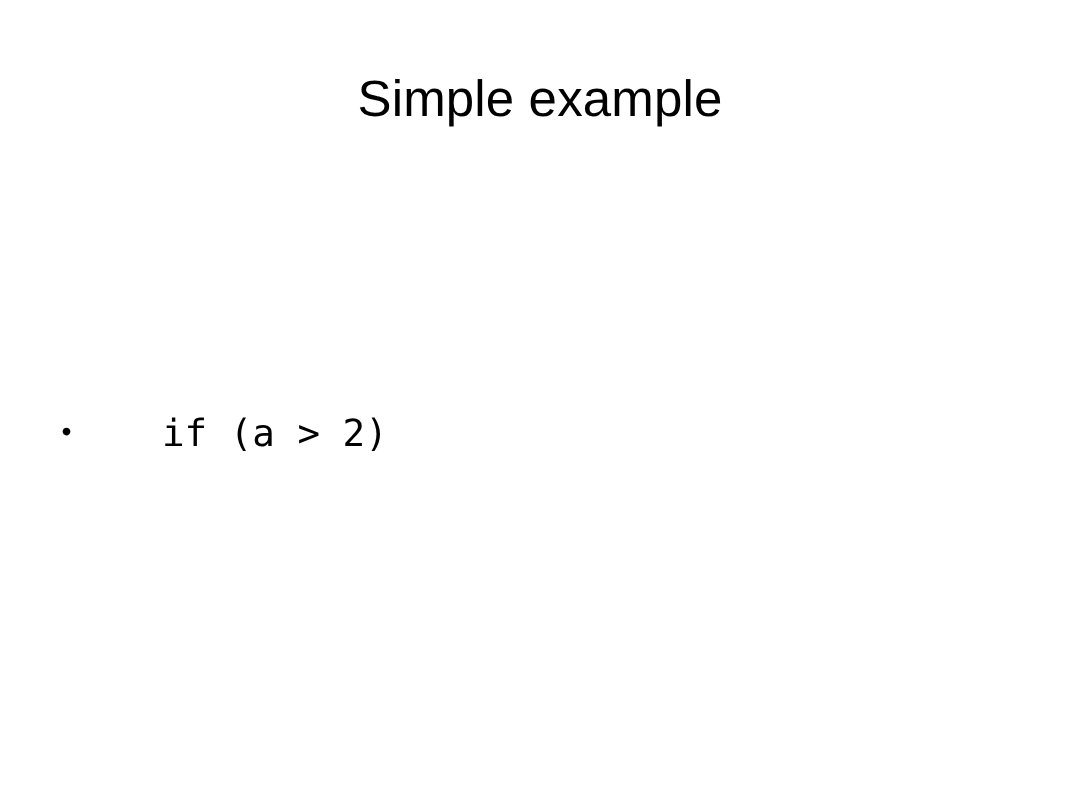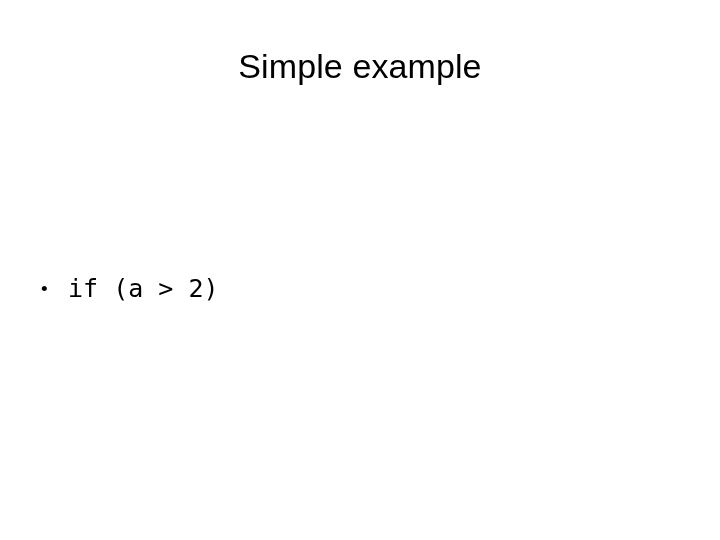--- a/index.html
+++ b/index.html
@@ -68,20 +68,21 @@
     top: 0;
     font-family: "Liberation Sans", sans-serif;
     font-size: 19px;
     line-height: 46px;
   }
   .code-line .code-text {
     position: absolute;
     top: 0;
     line-height: 46px;
     white-space: pre;
+    margin-left: 40px;
   }
 </style>
 </head>
 <body>
 
 <div id="slide">
 
   <div id="slide-title">Simple example</div>
 
   <div id="body-content">

